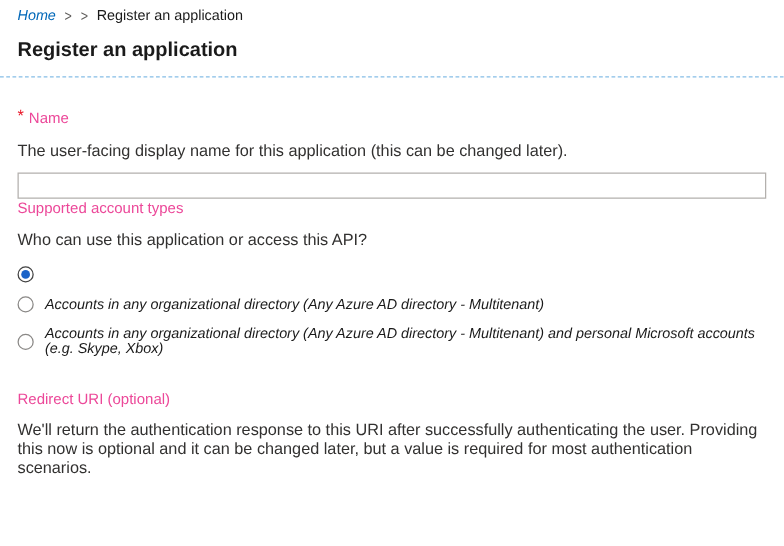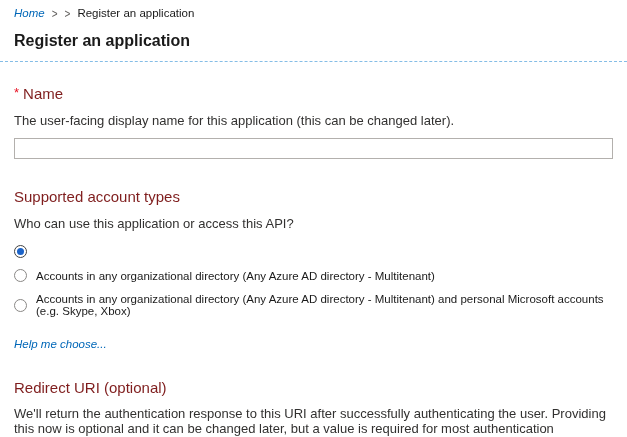--- a/index.html
+++ b/index.html
@@ -15,42 +15,42 @@
   .breadcrumb { padding-top:7px; font-size:11.5px; display:flex; align-items:center; gap:7px; }
   .link { color:#0067b8; text-decoration:none; cursor:pointer;font-style:italic; }
   .breadcrumb .sep { color:#605e5c; font-size:10px; transform:scaleY(1.2); }
   .breadcrumb .current { color:#1a1a1a; }
 
   
   .title { margin-top:13px; font-size:16px; font-weight:bold; color:#1a1a1a; }
   .divider { margin:11px -14px 0 -14px; border-top:1px dashed #85bde6; height:0; }
 
   
-  .h2 { font-size:15px; font-weight:400; color:#7f1d1d; }
+  .h2 { font-size:12px; font-weight:400; color:#ec4899; }
   .required { color:#e81123; font-size:13px; margin-right:4px; vertical-align:top; }
   .desc { font-size:13px; color:#323130; line-height:15px; }
 
   .name-label-row { margin-top:23px; }
   .name-desc { margin-top:10px; }
   .text-input {
     display:block; width:100%; height:21px;
     border:1px solid #b3b0ad; background:#fff;
     font-family:"Liberation Sans", sans-serif; font-size:11.5px;
     padding:0 8px; outline:none; color:#1a1a1a;
   }
   .name-input { margin-top:10px; width:calc(100% + 0px); }
   .text-input::placeholder { color:#9b9894; font-style:italic; }
 
-  .acct-heading { margin-top:29px; }
+  .acct-heading { }
   .acct-question { margin-top:11px; }
 
   
   .radio-row { display:flex; align-items:center; gap:9px; cursor:pointer; }
   .radio-row.first { margin-top:14px; }
-  .radio-row + .radio-row { margin-top:11px; }
+  .radio-row + .radio-row { margin-top:11px;font-style:italic; }
   .radio {
     flex:0 0 auto; width:13px; height:13px; border-radius:50%;
     border:1px solid #8a8886; background:#fff;
     display:inline-flex; align-items:center; justify-content:center;
   }
   .radio.selected { border-color:#424242; }
   .radio .dot { width:7px; height:7px; border-radius:50%; background:transparent; }
   .radio.selected .dot { background:#1b63c8; }
   .radio-label { font-size:11.5px; color:#1a1a1a; }
 
@@ -95,20 +95,19 @@
       </span>
     <span class="radio-label">Accounts in any organizational directory (Any Azure AD directory - Multitenant)</span>
   </div>
   <div class="radio-row">
     <span class="radio">
         <span class="dot"></span>
       </span>
     <span class="radio-label">Accounts in any organizational directory (Any Azure AD directory - Multitenant) and personal Microsoft accounts (e.g. Skype, Xbox)</span>
   </div>
 
-  <a class="link help-link">Help me choose...</a>
 
   <h2 class="h2 redirect-heading">Redirect URI (optional)</h2>
   <p class="desc redirect-desc">We'll return the authentication response to this URI after successfully authenticating the user. Providing this now is optional and it can be changed later, but a value is required for most authentication scenarios.</p>
 
   
 
 </div>
 
 </body></html>

